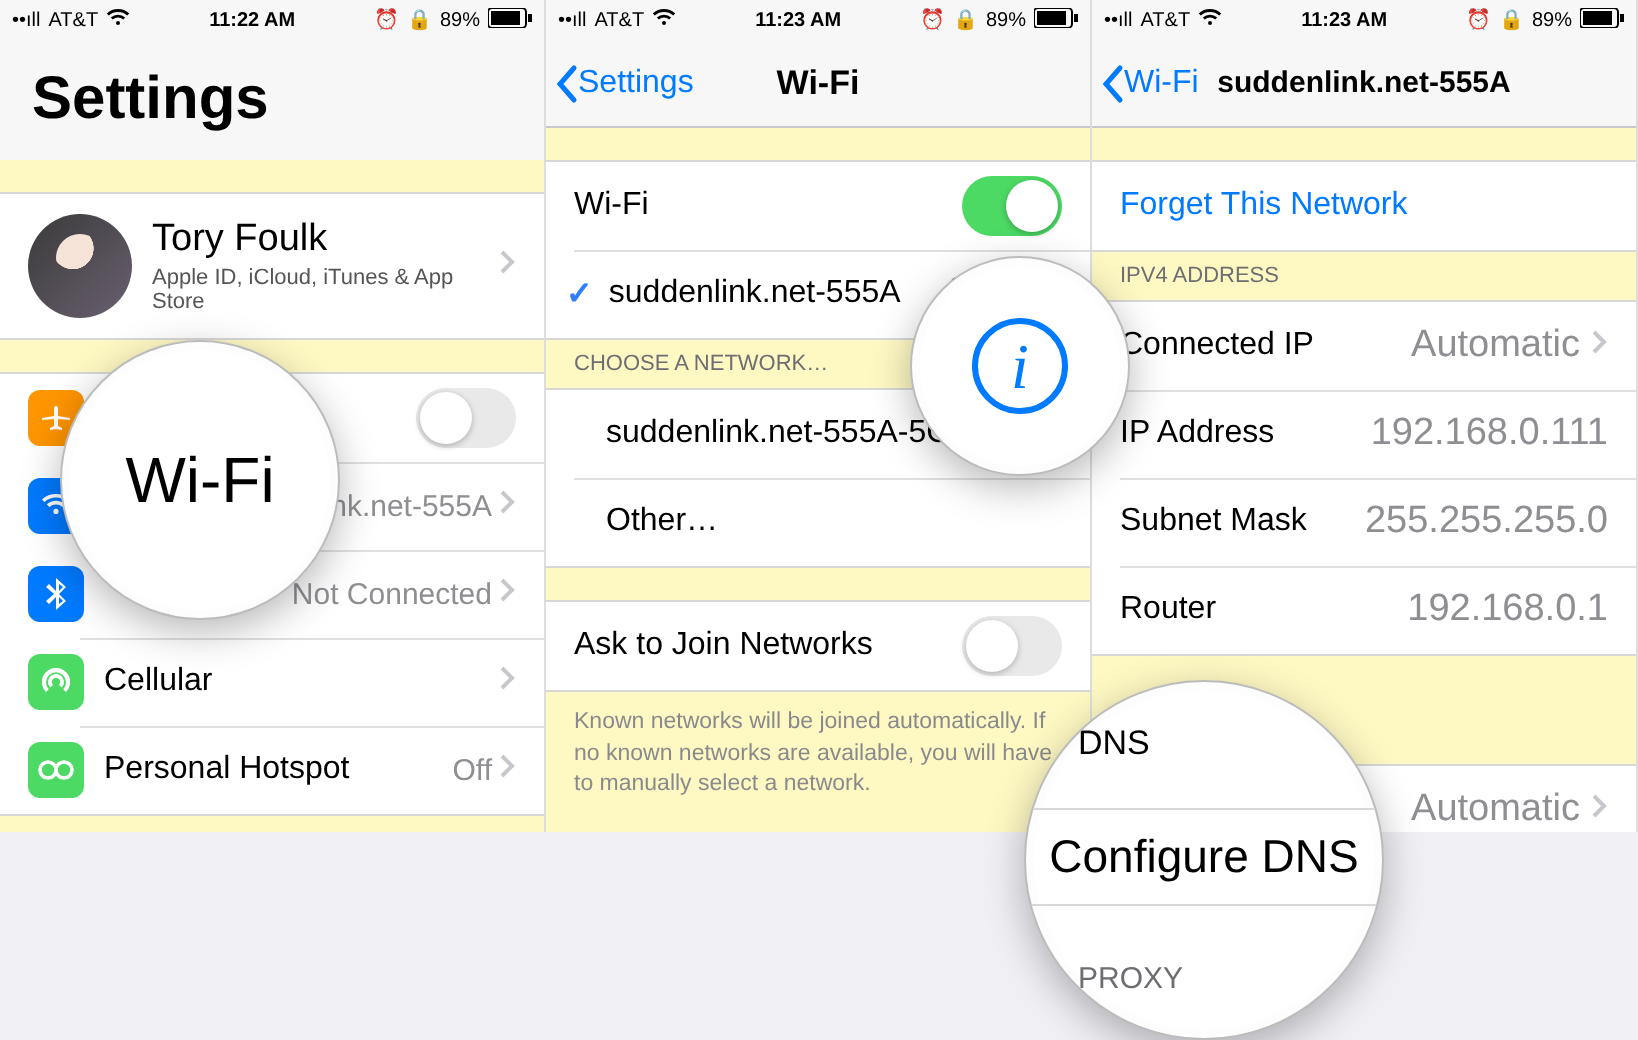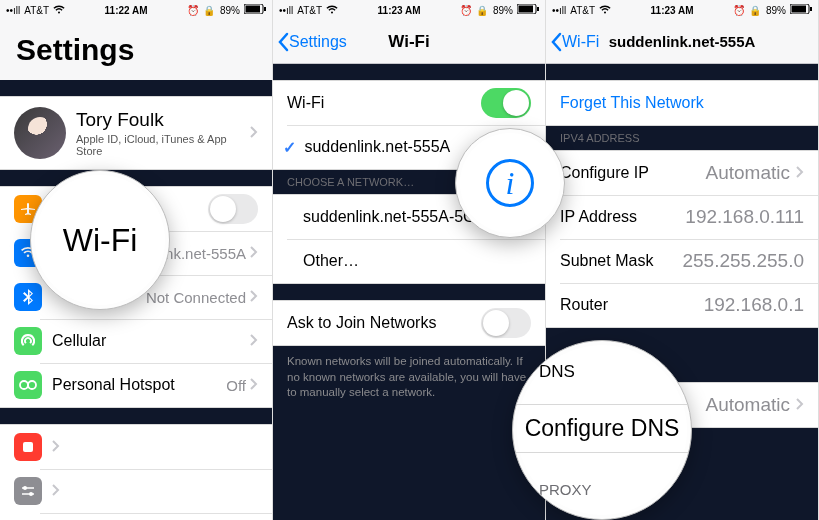--- a/index.html
+++ b/index.html
@@ -8,22 +8,22 @@
     background: #efeff4;
     width: 819px;
     height: 520px;
     display: flex;
     gap: 0;
     position: relative;
     overflow: hidden;
   }
   .panel {
     width: 273px;
-    height: 520px;
-    background: #0f172a;
+    height: 416px;
+    background: #fef9c3;
     position: relative;
     overflow: hidden;
     border-right: 1px solid #ddd;
   }
   .panel:last-child { border-right: none; }
   
   .statusbar {
     height: 20px;
     background: #f7f7f8;
     display: flex;
@@ -432,21 +432,21 @@
   <div class="group">
     <div class="row noicon">
       <div class="label link">Forget This Network</div>
     </div>
   </div>
 
 
   <div class="section-header">IPV4 Address</div>
   <div class="group tight">
     <div class="row noicon">
-      <div class="label">Configure IP</div>
+      <div class="label">Connected IP</div>
       <div class="value">Automatic</div>
       <span class="chev" style="margin-left:6px"><svg viewBox="0 0 8 12">
             <path d="M1 1l5 5-5 5" stroke="#c7c7cc" stroke-width="2" fill="none"></path>
           </svg></span>
     </div>
     <div class="row noicon">
       <div class="label">IP Address</div>
       <div class="value">192.168.0.111</div>
     </div>
     <div class="row noicon">

